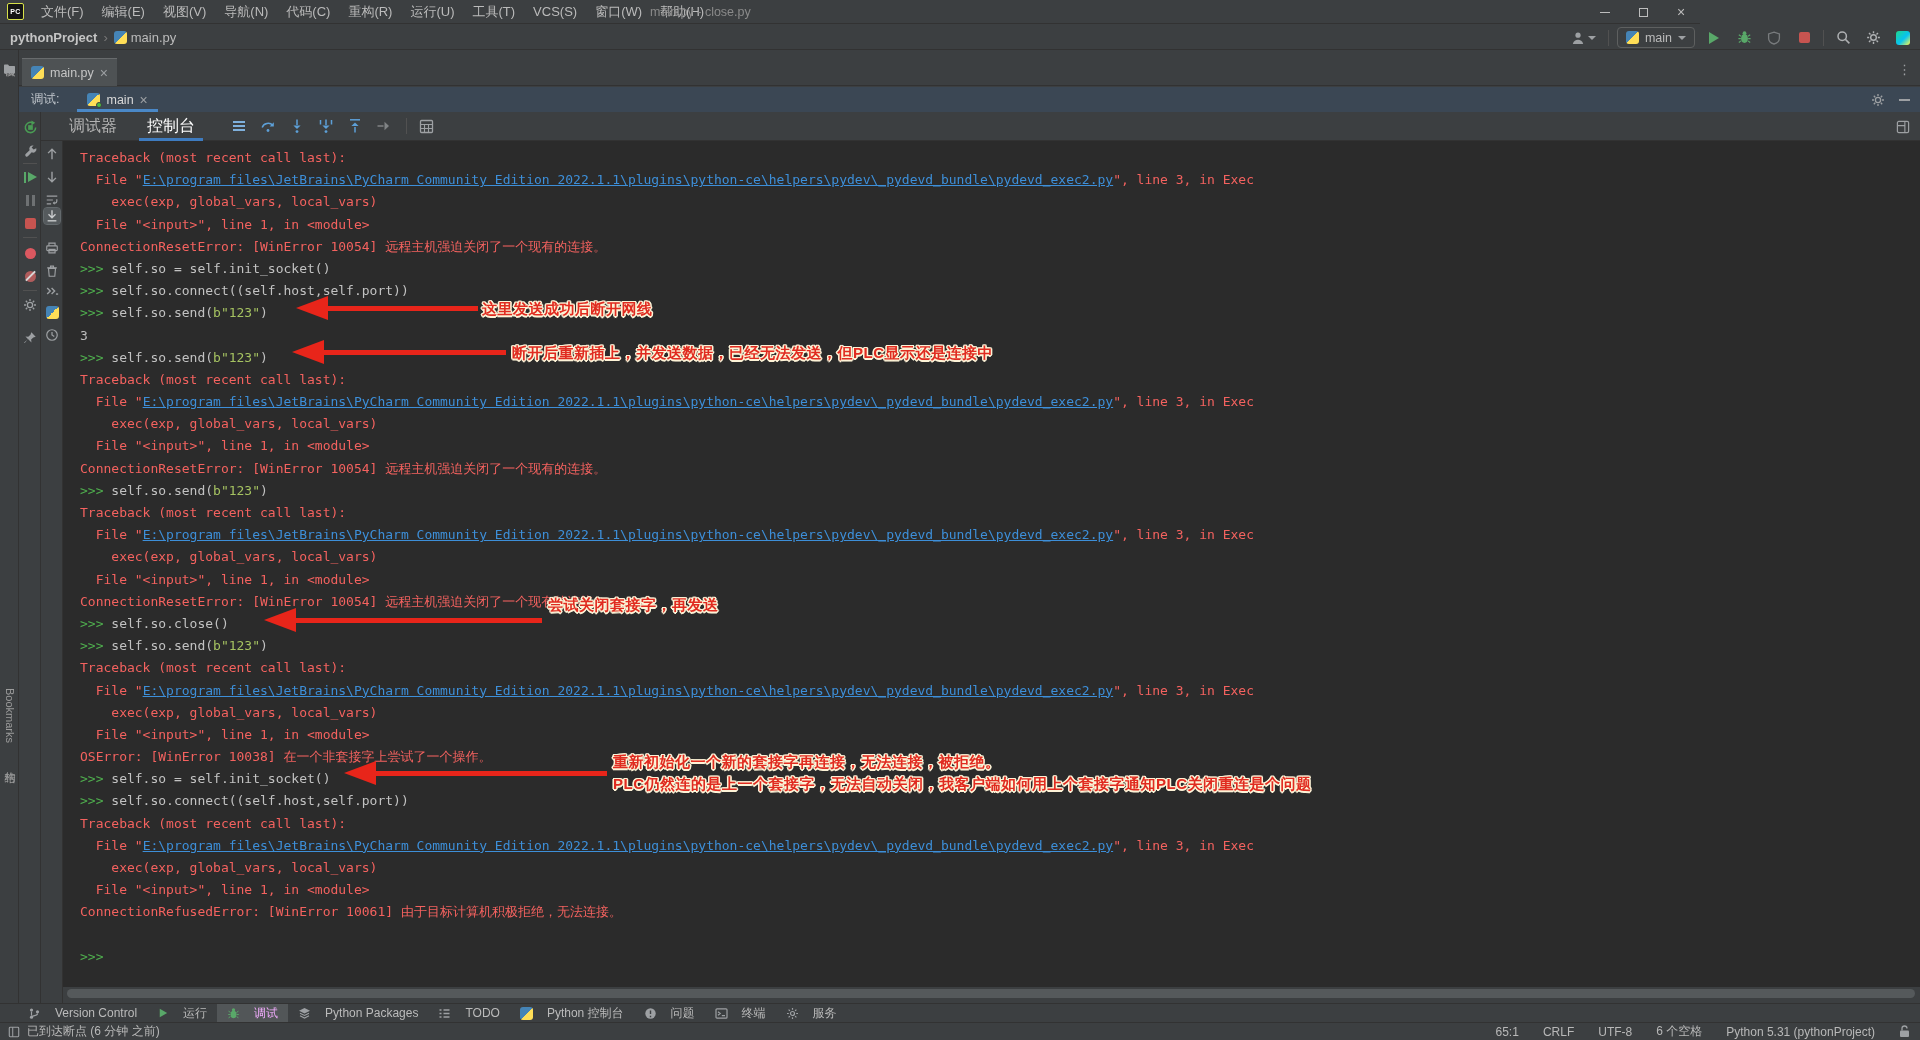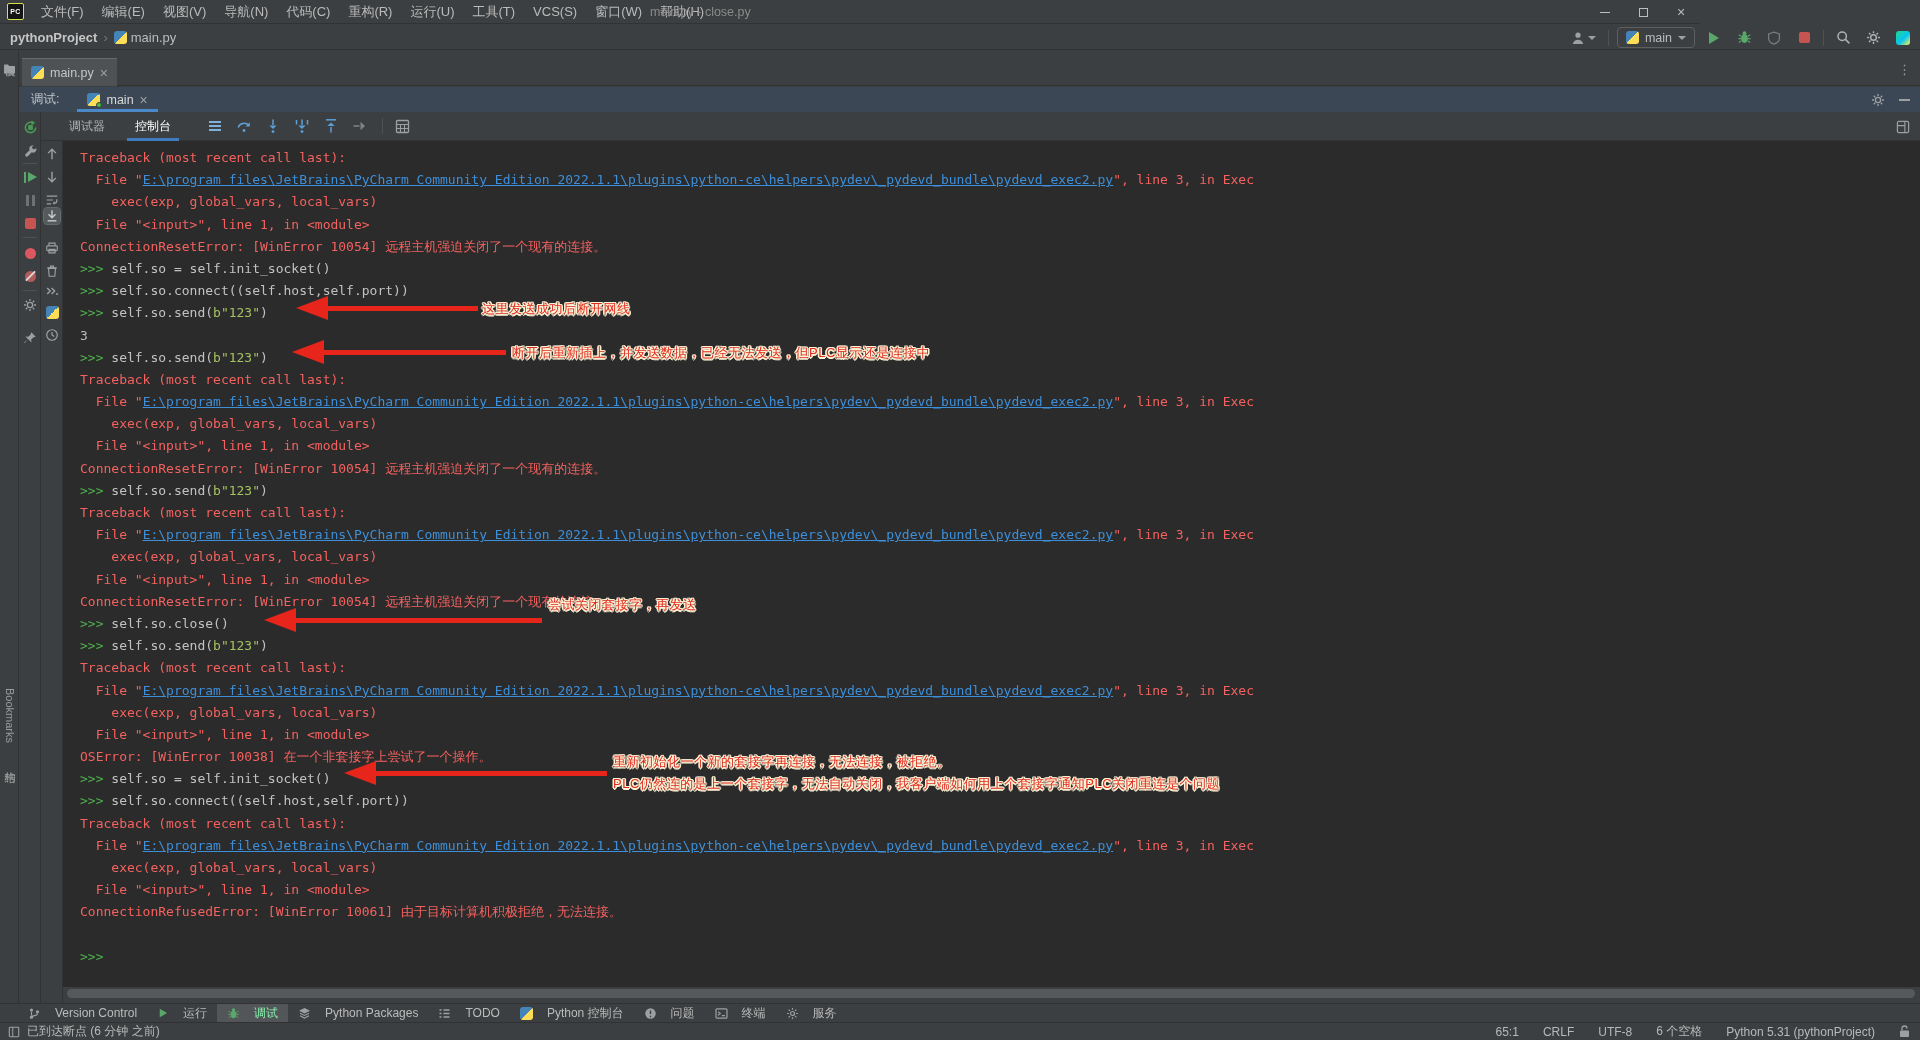--- a/index.html
+++ b/index.html
@@ -49,21 +49,21 @@
   .debug-header{position:absolute;left:19px;top:87px;right:0;height:25px;background:#3b4754;display:flex;align-items:center}
   .debug-header-label{font-size:12.5px;color:#c0c6cc;margin-left:12px}
   .session-tab{position:relative;height:25px;display:flex;align-items:center;gap:6px;padding:0 10px;margin-left:18px;font-size:12.5px;color:#d8d8d8}
   .session-tab::after{content:"";position:absolute;left:0;right:0;bottom:0;height:3px;background:#4a88c7}
   .debug-header-right{position:absolute;right:10px;top:0;height:25px;display:flex;align-items:center;gap:14px}
   .hide-bar{width:11px;height:2px;background:#9da0a3}
 
   
   .console-tabbar{position:absolute;left:41px;top:112px;right:0;height:29px;background:#3c3f41;border-bottom:1px solid #323232;display:flex;align-items:center}
   .dc-tabs{display:flex;height:29px;margin-left:20px}
-  .dc-tab{position:relative;height:29px;display:flex;align-items:center;padding:12px 8px;margin-right:14px;font-size:12px;color:#b2b2b2}
+  .dc-tab{position:relative;height:29px;display:flex;align-items:center;padding:12px 8px;margin-right:14px;font-size:16px;color:#b2b2b2}
   .dc-tab.active{color:#ffffff}
   .dc-tab.active::after{content:"";position:absolute;left:0;right:0;bottom:0;height:3px;background:#3e7bbf}
   .step-icons{display:flex;align-items:center;gap:9px;margin-left:12px}
   .step-btn{width:20px;height:20px;display:flex;align-items:center;justify-content:center}
   .tabbar-right{position:absolute;right:10px;top:0;height:29px;display:flex;align-items:center}
 
   
   .debug-strip{position:absolute;left:19px;top:112px;width:22px;bottom:37px;background:#3c3f41;border-right:1px solid #323232}
   .console-strip{position:absolute;left:41px;top:141px;width:22px;bottom:37px;background:#3c3f41;border-right:1px solid #323232}
   .strip-btn{position:absolute;left:3px;width:16px;height:16px;display:flex;align-items:center;justify-content:center}
@@ -83,29 +83,29 @@
   .console-line{height:22.2px}
   .t-err{color:#f4625f}
   .t-link{color:#3d8fd9;text-decoration:underline}
   .t-prompt{color:#4fae4e}
   .t-cmd{color:#c2c2c2}
   .t-str{color:#a5c261}
   .t-out{color:#bcbcbc}
   .hscrollbar{position:absolute;left:67px;right:5px;top:989px;height:9px;background:#55595b;border-radius:5px}
 
   
-  .ann-text{position:absolute;font-size:13px;font-weight:normal;line-height:22px;letter-spacing:.5px;white-space:nowrap;
+  .ann-text{position:absolute;font-size:15px;font-weight:bold;line-height:22px;letter-spacing:.5px;white-space:nowrap;
     text-shadow:-1px -1px 0 #fdf3d7,1px -1px 0 #fdf3d7,-1px 1px 0 #fdf3d7,1px 1px 0 #fdf3d7,0 -1.5px 0 #fdf3d7,0 1.5px 0 #fdf3d7,-1.5px 0 0 #fdf3d7,1.5px 0 0 #fdf3d7}
   .ann-shaft{position:absolute;height:5px}
   .ann-head{position:absolute;width:0;height:0;border-top:12px solid transparent;border-bottom:12px solid transparent}
 
   
   .bottom-bar{position:absolute;left:0;bottom:18px;width:1920px;height:19px;background:#3c3f41;border-top:1px solid #323232;display:flex;align-items:center;padding-left:18px}
   .bb-item{display:flex;align-items:center;gap:14px;height:19px;padding:0 10px;font-size:12px;color:#bbbbbb}
-  .bb-item.active{background:#525658;color:#86efac}
+  .bb-item.active{background:#525658;color:#f0abfc}
 
   
   .status-bar{position:absolute;left:0;bottom:0;width:1920px;height:18px;background:#3c3f41;border-top:1px solid #323232;display:flex;align-items:center;font-size:12px;color:#b8b8b8}
   .status-left{display:flex;align-items:center;gap:7px;margin-left:8px}
   .status-right{position:absolute;right:10px;display:flex;align-items:center;gap:24px}
 </style>
 </head>
 <body>
 
 <div class="titlebar">

